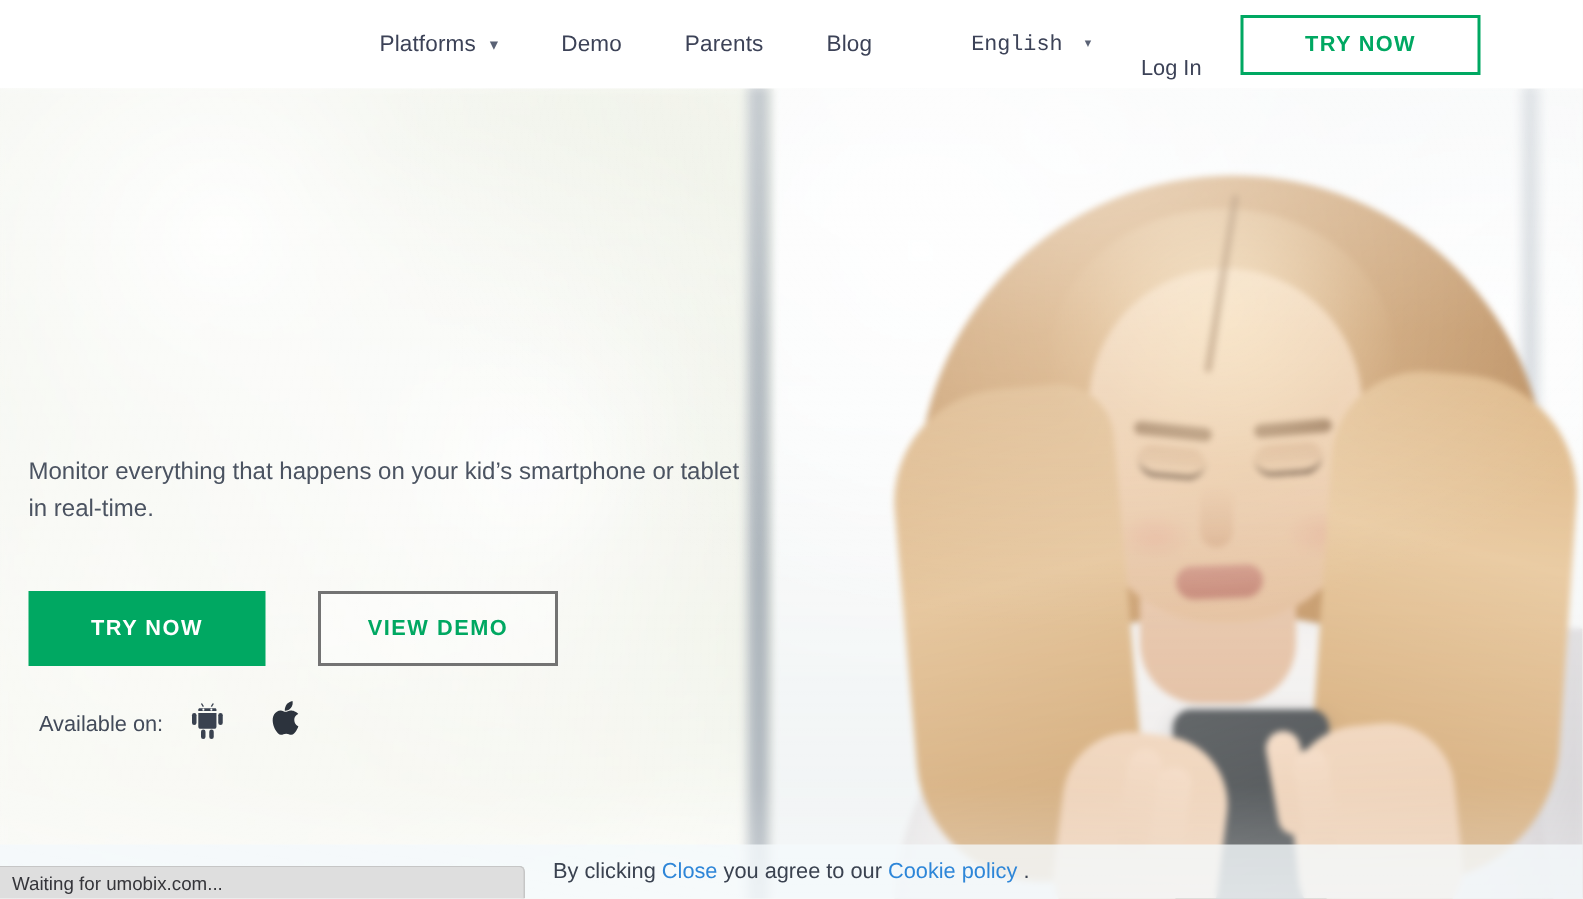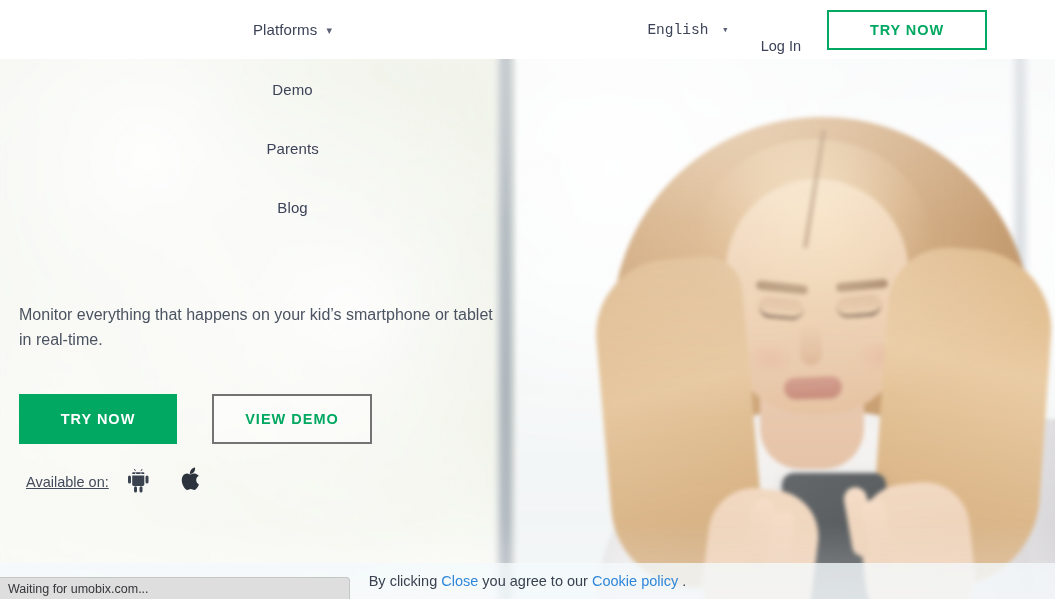--- a/index.html
+++ b/index.html
@@ -29,21 +29,20 @@
     z-index: 40;
   }
 
   .nav-main {
     position: absolute;
     top: 0; left: 232px;
     height: 59px;
     display: flex;
     align-items: center;
     gap: 0px;
-    flex-direction: column;
   }
   .nav-link {
     font-size: 15px;
     color: #3c4257;
     padding: 0 21px;
     line-height: 59px;
     cursor: pointer;
     white-space: nowrap;
     letter-spacing: 0.1px;
   }
@@ -392,21 +391,20 @@
   .available-row {
     position: absolute;
     left: 26px; top: 408px;
     display: flex;
     align-items: center;
   }
   .available-label {
     font-size: 14.5px;
     color: #434b5a;
     margin-right: 18px;
-    text-decoration: underline;
   }
   .store-icon { margin-right: 30px; display: block; }
 
   
   .cookie-banner {
     position: absolute;
     left: 0; top: 563px;
     width: 1055px;
     height: 36px;
     background: rgba(244,249,251,0.80);

